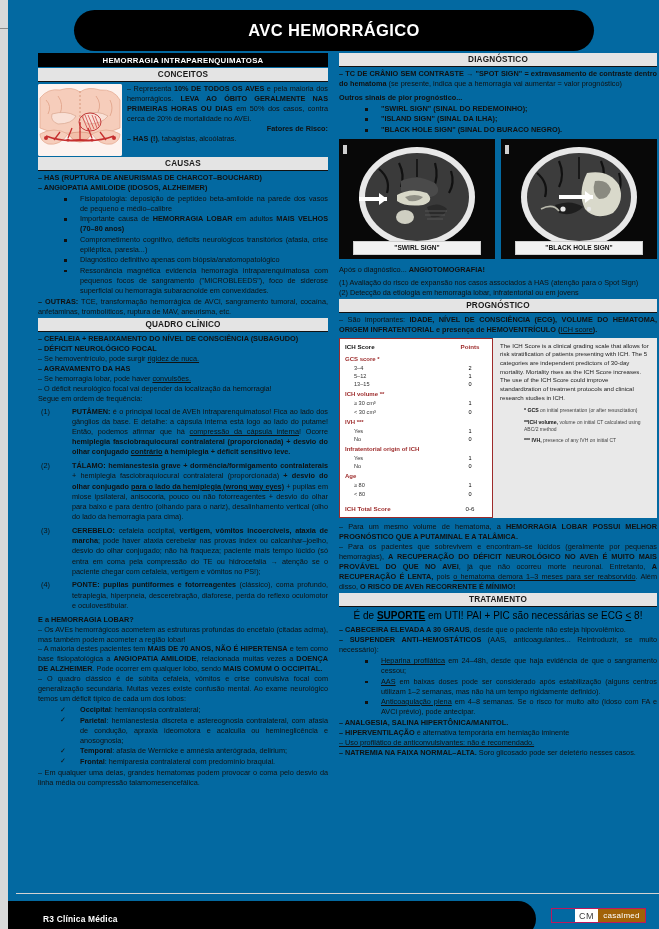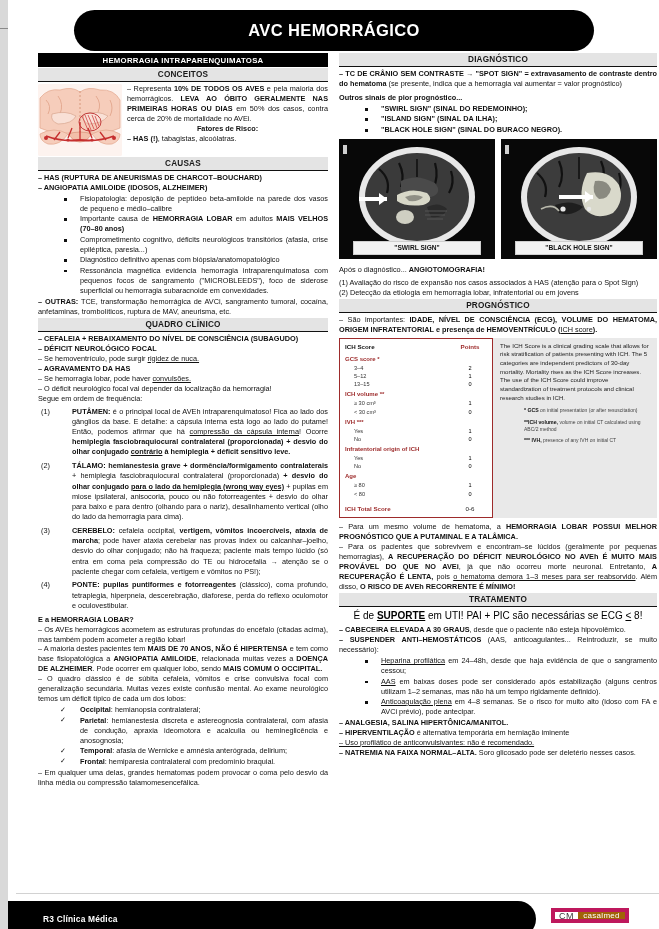--- a/index.html
+++ b/index.html
@@ -5,21 +5,21 @@
   * { box-sizing: border-box; }
   html, body { margin:0; padding:0; }
   body {
     width:659px; height:929px;
     background:#d9d9d9;
     font-family:"Liberation Sans", sans-serif;
     overflow:hidden;
   }
   .page {
     position:absolute; left:8px; top:0; width:651px; height:929px;
-    background:#ffffff;
+    background:#0369a1;
   }
   .edge-left { position:absolute; left:0; top:0; width:8px; height:929px; background:#d9d9d9; }
   .edge-hair { position:absolute; left:0; top:28px; width:8px; height:1px; background:#8a8a8a; }
 
   
   .title-bar {
     position:absolute; left:66px; top:10px; width:520px; height:41px;
     background:#000; border-radius:21px;
     display:flex; align-items:center; justify-content:center;
   }
@@ -129,21 +129,21 @@
 
   
   .foot-bar {
     position:absolute; left:8px; top:901px; width:528px; height:36px;
     background:#000; border-radius:0 18px 18px 0;
     display:flex; align-items:center;
   }
   .foot-bar span { color:#fff; font-size:8.4px; font-weight:bold; padding-left:35px; letter-spacing:.2px; }
   .logo {
     position:absolute; left:551px; top:908px; height:15px;
-    display:flex; align-items:stretch; border:4px solid #be185d;
+    display:flex; align-items:stretch; border:1px solid #be185d;padding-left:23px;
   }
   .logo .cm {
     background:#fff; color:#3c3c3c; font-size:9px; letter-spacing:.6px;
     padding:0 4px; display:flex; align-items:center;
   }
   .logo .nm {
     background:#a16207; color:#fff; font-size:8px; letter-spacing:.3px;
     padding:0 5px; display:flex; align-items:center;
   }
   .foot-hair { position:absolute; left:8px; top:893px; width:643px; height:1px; background:#d2d2d2; }
@@ -184,21 +184,21 @@
           <path d="M8 52 Q24 58 42 56 Q60 58 76 52" stroke="#c62f2f" stroke-width="1.8" fill="none"></path>
           <path d="M42 38 L42 56 M34 44 L30 54 M50 44 L54 54 M22 48 L16 56 M62 48 L68 56" stroke="#c62f2f" stroke-width="1.3" fill="none"></path>
           <circle cx="8" cy="54" r="2" fill="#c62f2f"></circle>
             <circle cx="76" cy="54" r="2" fill="#c62f2f"></circle>
           <circle cx="30" cy="56" r="1.6" fill="#c62f2f"></circle>
             <circle cx="54" cy="56" r="1.6" fill="#c62f2f"></circle>
         </svg>
       </div>
       <div class="concept-txt txt">
         <p><span>– Representa </span><b>10% DE TODOS OS AVES</b><span> e pela maioria dos hemorrágicos. </span><b>LEVA AO ÓBITO GERALMENTE NAS PRIMEIRAS HORAS OU DIAS</b><span> em 50% dos casos, contra cerca de 20% de mortalidade no AVEi.</span></p>
-        <p style="text-align:center"><b>Fatores de Risco:</b></p>
+        <p style="text-align:right"><b>Fatores de Risco:</b></p>
         <p style="text-align:left"><b>– HAS (!)</b><span>, tabagistas, alcoólatras.</span></p>
       </div>
     </div>
 
     <div class="hdr-gray">CAUSAS</div>
     <div class="txt">
       <p style="text-align:left"><b>– HAS (RUPTURA DE ANEURISMAS DE CHARCOT–BOUCHARD)</b></p>
       <p style="text-align:left"><b>– ANGIOPATIA AMILOIDE (IDOSOS, ALZHEIMER)</b></p>
       <ul class="sq">
         <li><span>Fisiopatologia: deposição de peptídeo beta-amiloide na parede dos vasos de pequeno e médio–calibre</span></li>

